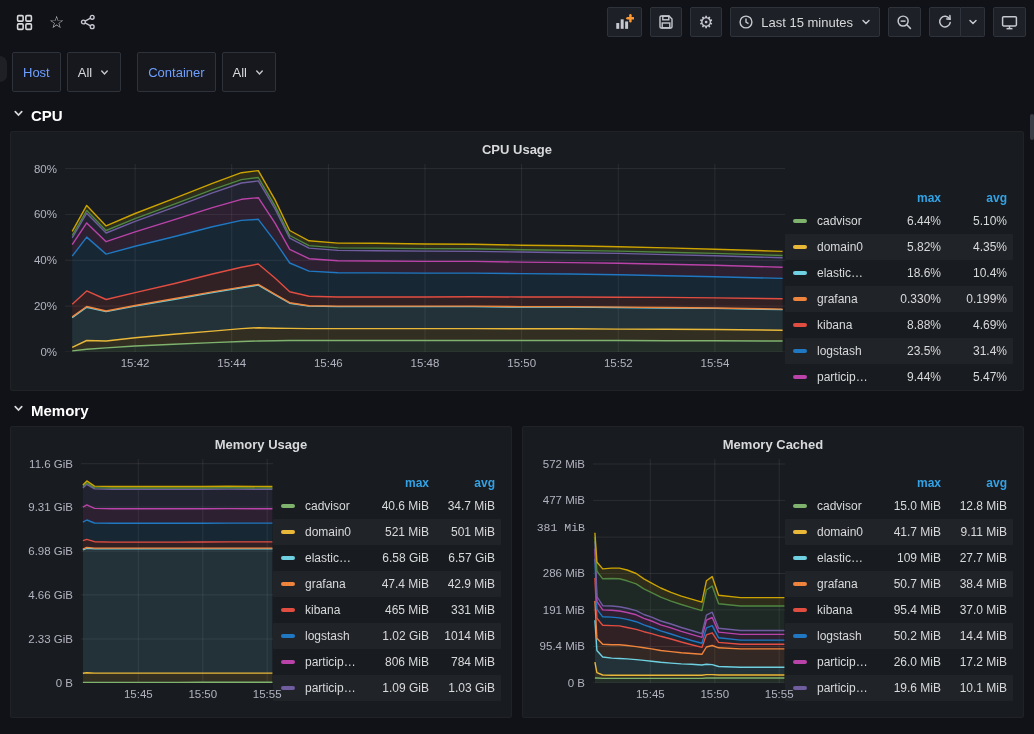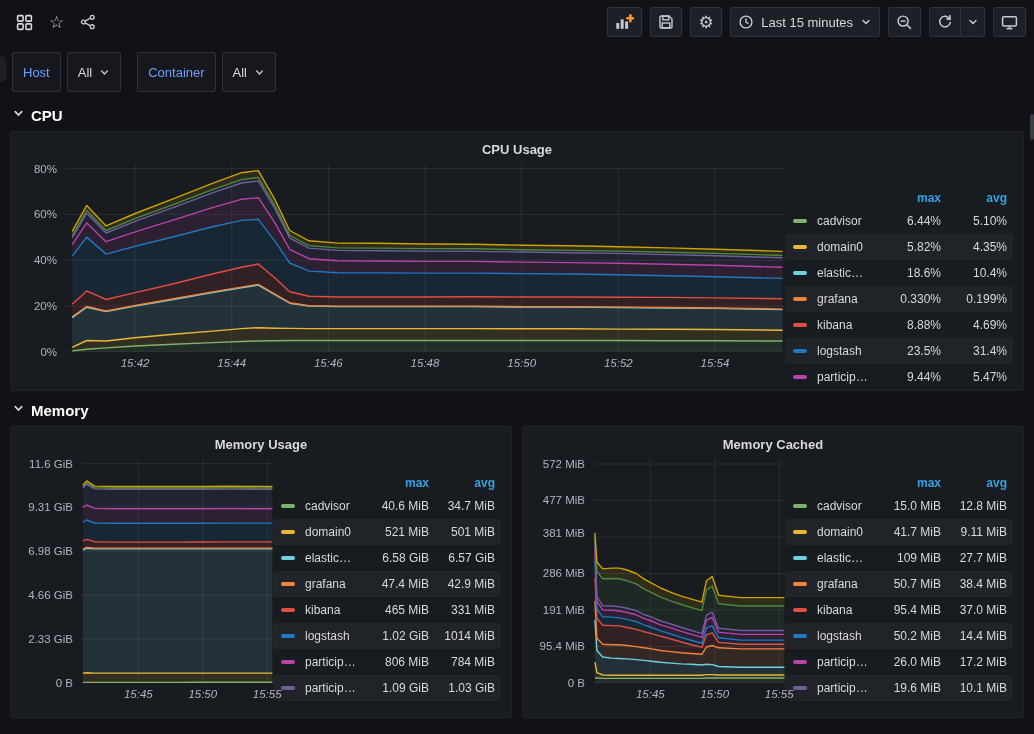--- a/index.html
+++ b/index.html
@@ -42,21 +42,21 @@
   .panel-title { text-align:center; font-size:13px; font-weight:700; color:#d8d9da; height:26px; line-height:24px; cursor:pointer; }
   .chart-wrap { display:flex; }
   .ylabels { position:relative; flex:none; }
   .panel-cpu .ylabels { width:44px; height:188px; }
   .panel-mem .ylabels { width:60px; height:224px; }
   .ytick { position:absolute; right:8px; transform:translateY(-50%); font-size:11.5px; color:rgba(204,204,220,.85); white-space:nowrap; }
   .plot-col { flex:1; min-width:0; }
   .plot { width:100%; position:relative; cursor:crosshair; }
   .panel-cpu .plot { height:188px; }
   .panel-mem .plot { height:224px; }
-  .xlabels { position:relative; height:22px;font-style:italic; }
+  .xlabels { position:relative; height:22px; }
   .xtick { position:absolute; top:5px; transform:translateX(-50%); font-size:11.5px; color:rgba(204,204,220,.85); white-space:nowrap; }
   .grid { stroke:rgba(204,204,220,0.10); stroke-width:1; }
   
   .legend { flex:none; width:228px; font-size:12px; }
   .panel-cpu .legend { padding-top:24px; }
   .panel-mem .legend { padding-top:14px; }
   .legend-row { display:grid; grid-template-columns:24px 1fr 72px 66px; align-items:center; height:26px; padding:0 6px 0 8px; border-radius:1px; }
   .legend-row:nth-child(2n+1):not(.legend-head) { background:rgba(204,204,220,0.05); }
   .legend-head { height:20px; }
   .swatch { width:14px; height:4px; border-radius:2px; display:inline-block; }
@@ -417,21 +417,21 @@
     </div>
   </div>
   <div class="panel panel-mem">
     <div class="panel-title">Memory Cached</div>
     <div class="chart-wrap">
       <div class="ylabels">
           <div class="ytick" style="top: 224px;">0 B</div>
           <div class="ytick" style="top: 187.471px;">95.4 MiB</div>
           <div class="ytick" style="top: 150.865px;">191 MiB</div>
           <div class="ytick" style="top: 114.489px;">286 MiB</div>
-          <div class="ytick" style="top: 74px;">381 MiB</div>
+          <div class="ytick" style="top: 68px; font-family: Liberation Mono, monospace;">381 MiB</div>
           <div class="ytick" style="top: 41.3538px;">477 MiB</div>
           <div class="ytick" style="top: 4.97778px;">572 MiB</div>
         </div>
       <div class="plot-col">
         <div class="plot"><svg width="192" height="224" viewBox="0 0 192 224">
               <line class="grid" x1="0" y1="224.0" x2="192" y2="224.0"></line>
               <line class="grid" x1="0" y1="187.5" x2="192" y2="187.5"></line>
               <line class="grid" x1="0" y1="150.9" x2="192" y2="150.9"></line>
               <line class="grid" x1="0" y1="114.5" x2="192" y2="114.5"></line>
               <line class="grid" x1="0" y1="78.1" x2="192" y2="78.1"></line>

